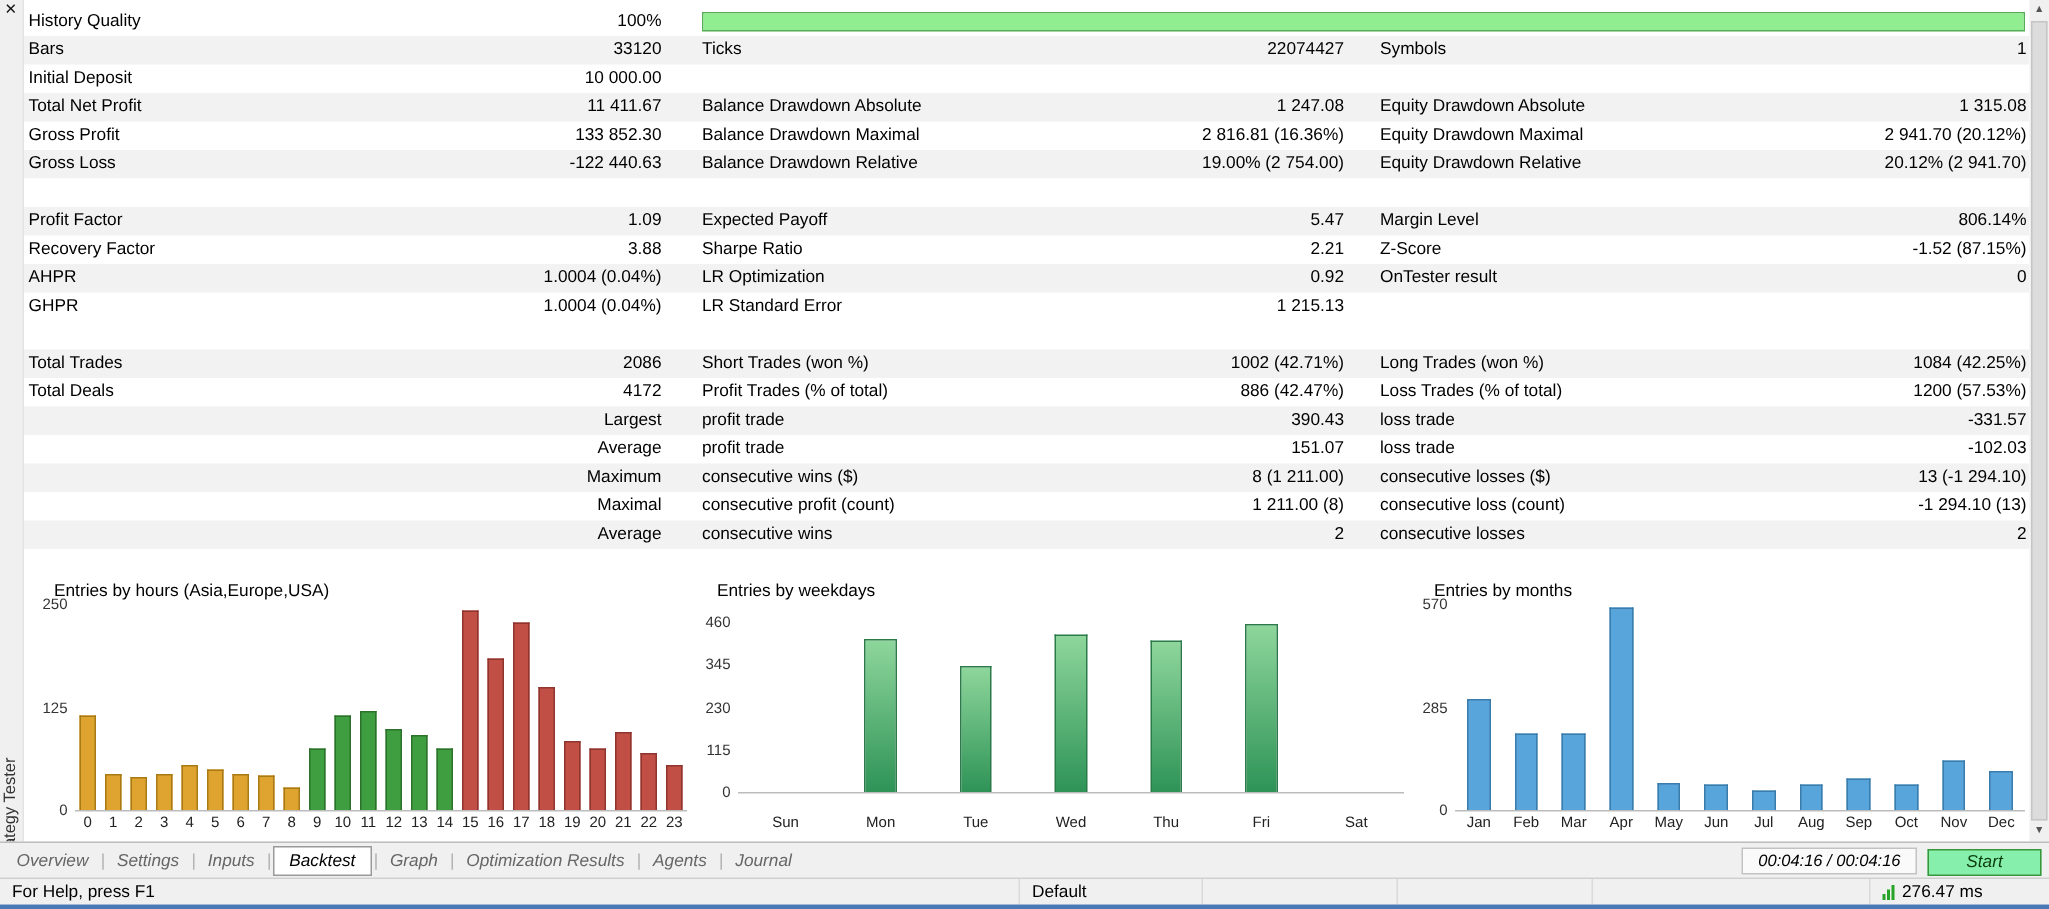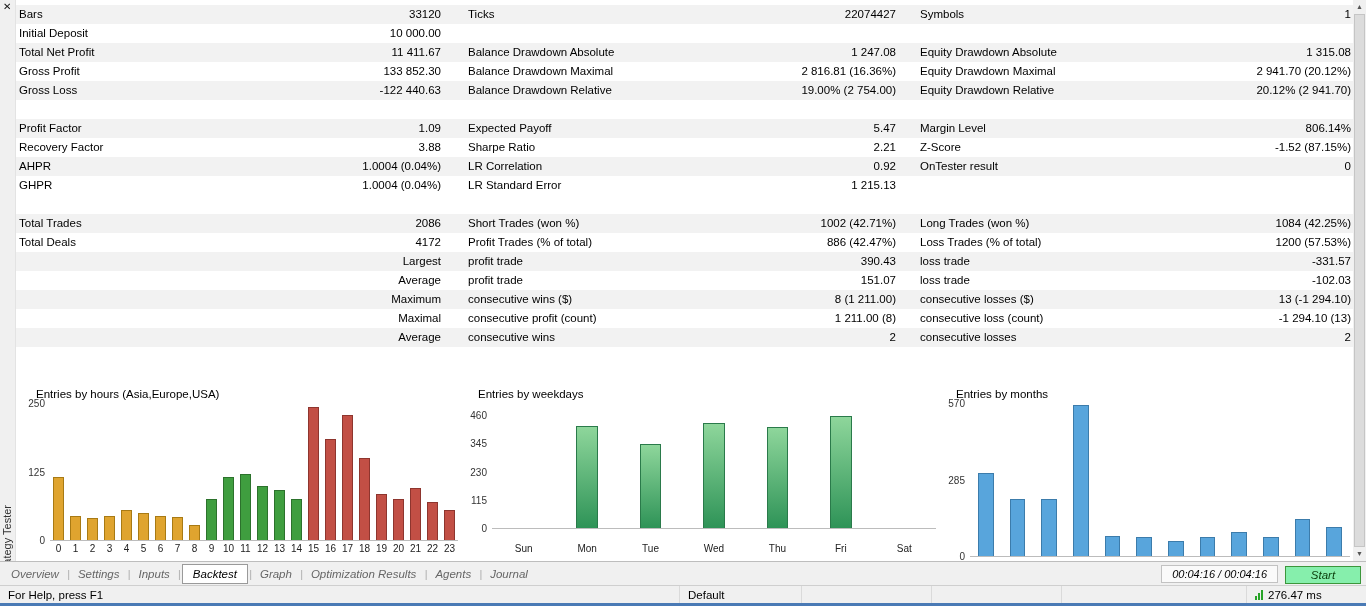--- a/index.html
+++ b/index.html
@@ -89,20 +89,27 @@
 
 <div class="app">
 
   <div class="left-strip">
     <span class="close-x">✕</span>
     <span class="sidebar-label">Strategy Tester</span>
   </div>
 
   <div class="content">
     <div class="stats">
+      <div class="stat-row">
+        <span class="cell lbl col1">History Quality</span>
+        <span class="cell val">100%</span>
+        <div class="progress-wrap">
+          <div class="progress-fill" style="width:100%"></div>
+        </div>
+      </div>
       <div>
           <div class="stat-row stripe">
             <span class="cell lbl col1">Bars</span>
             <span class="cell val">33120</span>
             <span class="cell lbl col2">Ticks</span>
             <span class="cell val">22074427</span>
             <span class="cell lbl col3">Symbols</span>
             <span class="cell val">1</span>
           </div>
           <div class="stat-row">
@@ -150,21 +157,21 @@
             <span class="cell lbl col1">Recovery Factor</span>
             <span class="cell val">3.88</span>
             <span class="cell lbl col2">Sharpe Ratio</span>
             <span class="cell val">2.21</span>
             <span class="cell lbl col3">Z-Score</span>
             <span class="cell val">-1.52 (87.15%)</span>
           </div>
           <div class="stat-row stripe">
             <span class="cell lbl col1">AHPR</span>
             <span class="cell val">1.0004 (0.04%)</span>
-            <span class="cell lbl col2">LR Correlation</span>
+            <span class="cell lbl col2">LR Optimization</span>
             <span class="cell val">0.92</span>
             <span class="cell lbl col3">OnTester result</span>
             <span class="cell val">0</span>
           </div>
           <div class="stat-row">
             <span class="cell lbl col1">GHPR</span>
             <span class="cell val">1.0004 (0.04%)</span>
             <span class="cell lbl col2">LR Standard Error</span>
             <span class="cell val">1 215.13</span>
             <span class="cell lbl col3"></span>
@@ -421,20 +428,34 @@
                 <div class="bar" style="height: 12.2807%; background: rgb(88, 165, 220); border-color: rgb(60, 124, 171);"></div>
               </div>
               <div class="slot">
                 <div class="bar" style="height: 24.5614%; background: rgb(88, 165, 220); border-color: rgb(60, 124, 171);"></div>
               </div>
               <div class="slot">
                 <div class="bar" style="height: 19.2982%; background: rgb(88, 165, 220); border-color: rgb(60, 124, 171);"></div>
               </div>
             </div>
         </div>
+        <div class="x-axis">
+            <span class="xtick">Jan</span>
+            <span class="xtick">Feb</span>
+            <span class="xtick">Mar</span>
+            <span class="xtick">Apr</span>
+            <span class="xtick">May</span>
+            <span class="xtick">Jun</span>
+            <span class="xtick">Jul</span>
+            <span class="xtick">Aug</span>
+            <span class="xtick">Sep</span>
+            <span class="xtick">Oct</span>
+            <span class="xtick">Nov</span>
+            <span class="xtick">Dec</span>
+          </div>
       </div>
     </div>
   </div>
 
   <div class="vscroll">
     <span class="arrow arrow-up">▲</span>
     <div class="vthumb"></div>
     <span class="arrow arrow-down">▼</span>
   </div>
 

